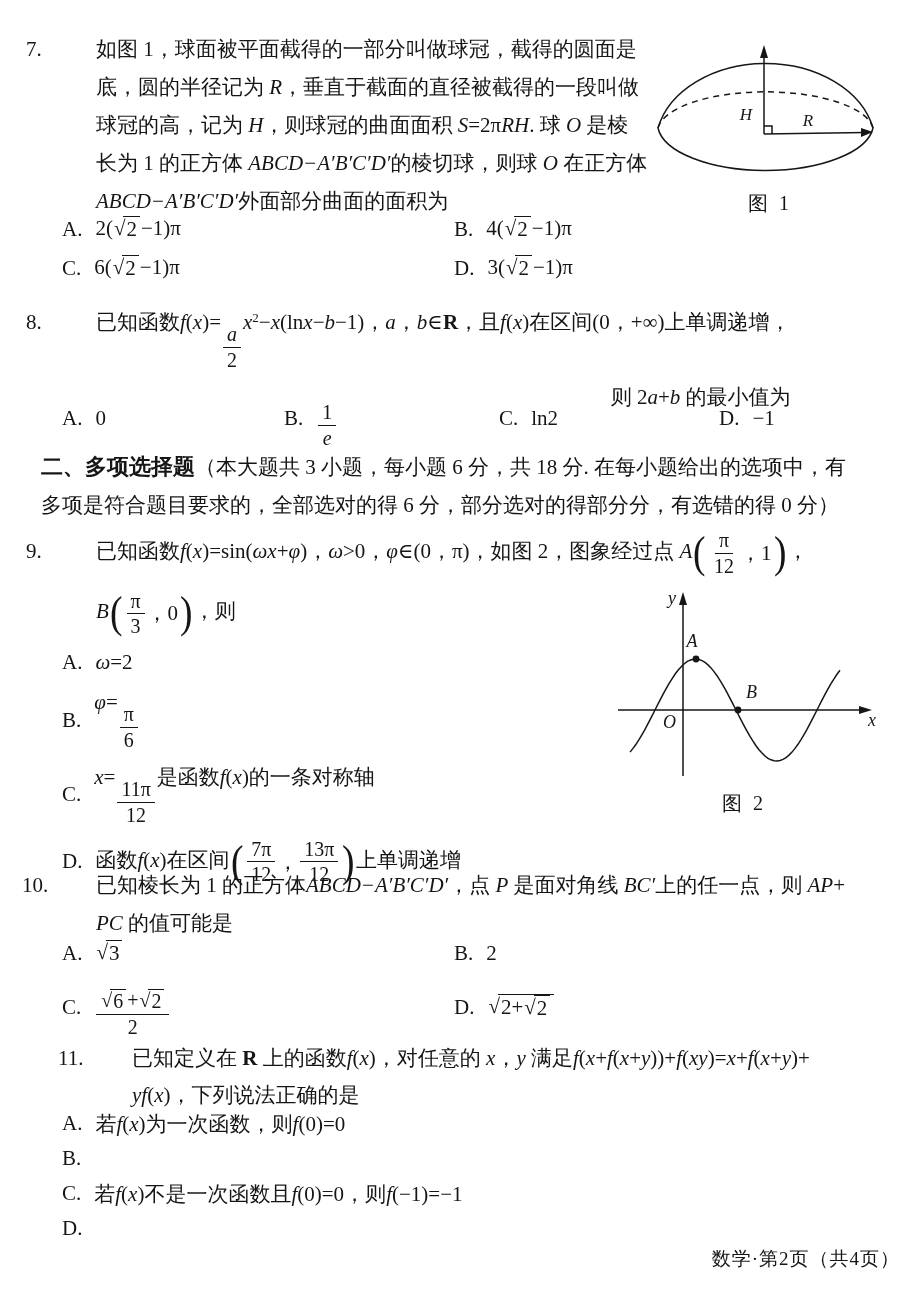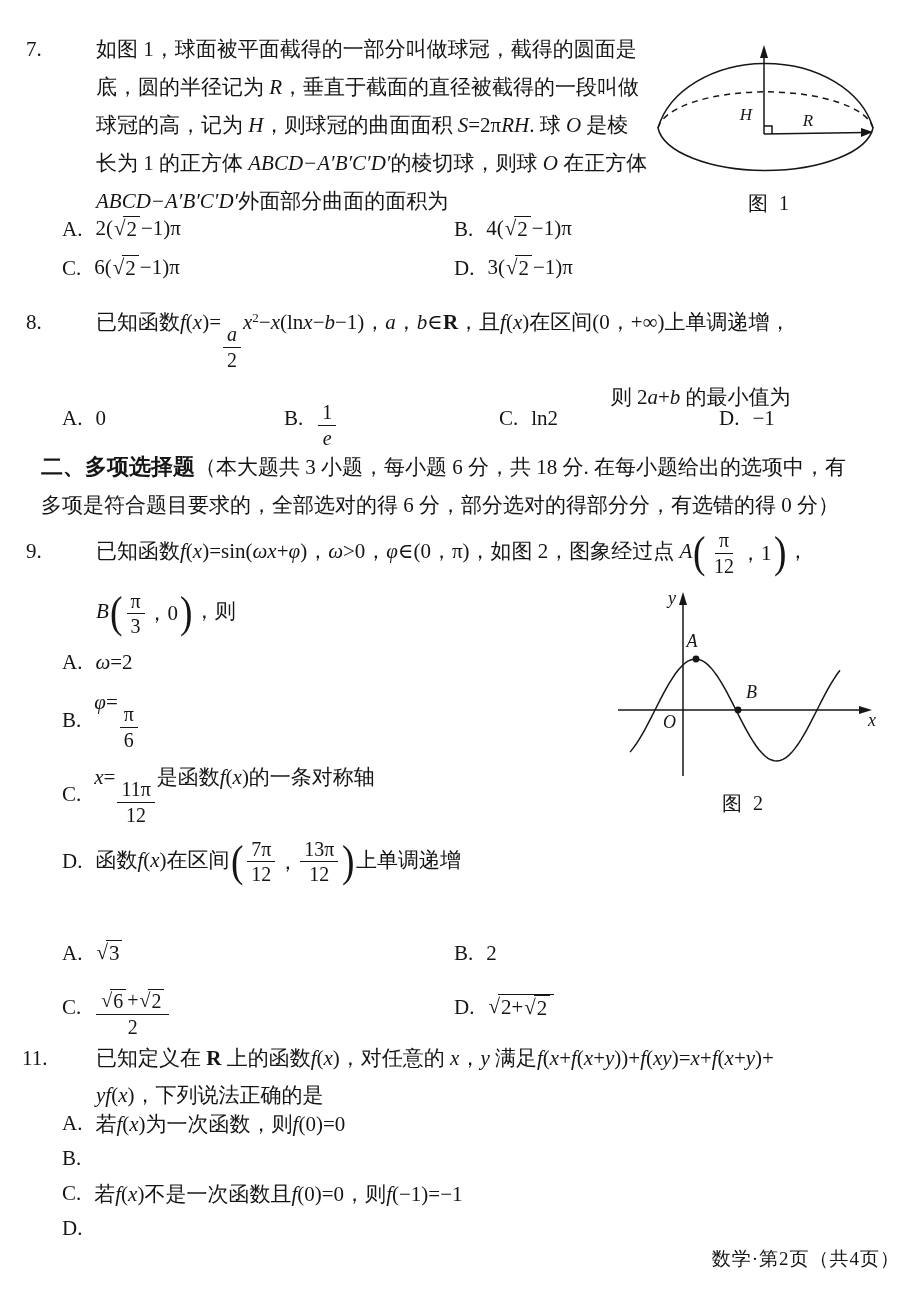--- a/index.html
+++ b/index.html
@@ -202,20 +202,24 @@
       <circle cx="140" cy="126" r="3.4"></circle>
       <text class="svglab-up" x="78" y="20" text-anchor="end" font-style="italic">y</text>
       <text class="svglab-up" x="270" y="142" font-style="italic">x</text>
       <text class="svglab-up" x="78" y="144" text-anchor="end" font-style="italic">O</text>
       <text class="svglab-up" x="94" y="63" text-anchor="middle" font-style="italic">A</text>
       <text class="svglab-up" x="148" y="114" font-style="italic">B</text>
     </svg>
     <div class="cap">图 2</div>
   </div>
 
+  <div class="q" id="q10" style="top:866px;left:22px;">
+    <span class="qnum wide">10.</span>
+    <span class="qbody">已知棱长为 1 的正方体<em class="mi">ABCD−A′B′C′D′</em>，点 <em class="mi">P</em> 是面对角线 <em class="mi">BC′</em>上的任一点，则 <em class="mi">AP</em>+<br><em class="mi">PC</em> 的值可能是</span>
+  </div>
   <div id="q10-opts">
     <div class="opt">
         <span class="olab">A.</span>
         <span class="otxt"><span class="sqrt">
             <span class="rs">√</span>
             <span class="rb">3</span>
           </span></span>
       </div>
     <div class="opt">
         <span class="olab">B.</span>
@@ -240,21 +244,21 @@
             <span class="rs">√</span>
             <span class="rb">2+<span class="sqrt">
                 <span class="rs">√</span>
                 <span class="rb">2</span>
               </span></span>
           </span></span>
       </div>
   </div>
 
   <div class="q" id="q11" style="top:1040px;left:22px;">
-    <span class="qnum wide" style="line-height:37px;">11.</span>
+    <span class="qnum wide" style="line-height:37px;margin-left:36px;">11.</span>
     <span class="qbody">已知定义在 <strong class="mb">R</strong> 上的函数<em class="mi">f</em>(<em class="mi">x</em>)，对任意的 <em class="mi">x</em>，<em class="mi">y</em> 满足<em class="mi">f</em>(<em class="mi">x</em>+<em class="mi">f</em>(<em class="mi">x</em>+<em class="mi">y</em>))+<em class="mi">f</em>(<em class="mi">xy</em>)=<em class="mi">x</em>+<em class="mi">f</em>(<em class="mi">x</em>+<em class="mi">y</em>)+<br><em class="mi">yf</em>(<em class="mi">x</em>)，下列说法正确的是</span>
   </div>
   <div id="q11-opts">
     <div class="opt">
         <span class="olab">A.</span>
         <span class="otxt">若<em class="mi">f</em>(<em class="mi">x</em>)为一次函数，则<em class="mi">f</em>(0)=0</span>
       </div>
     <div class="opt">
         <span class="olab">B.</span>
       </div>

